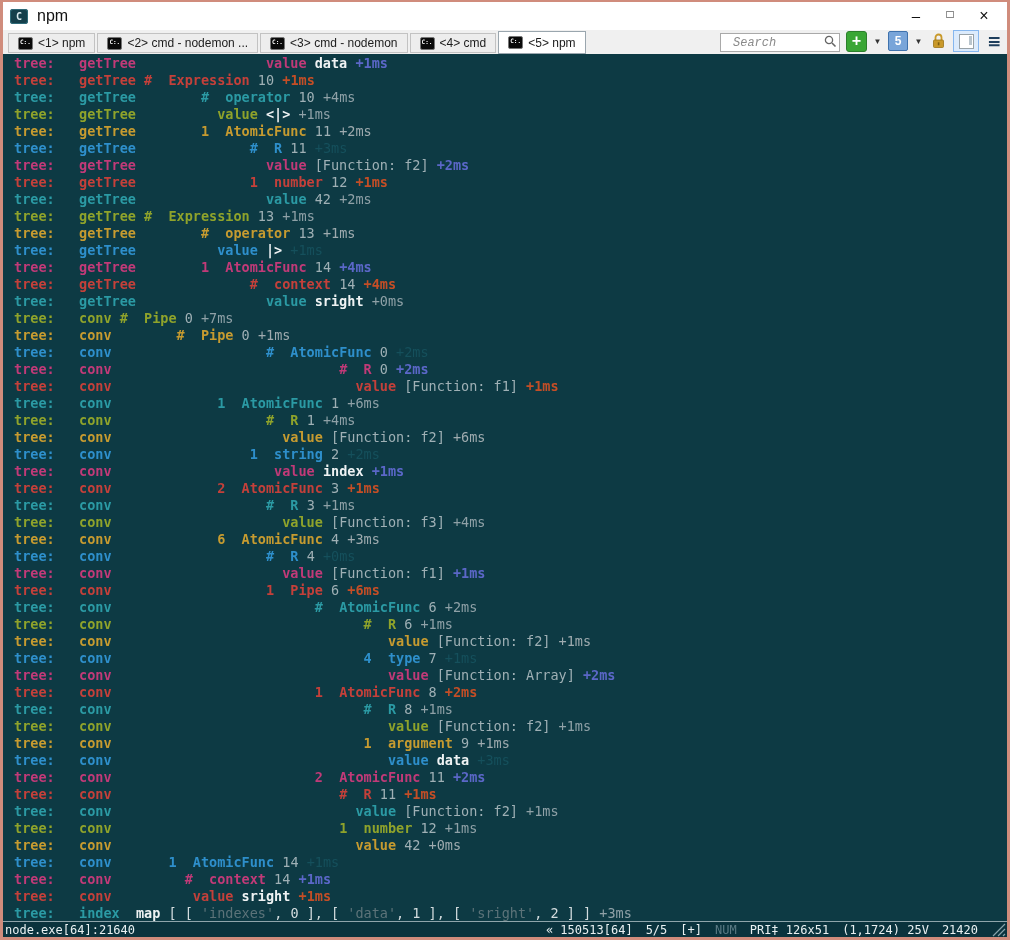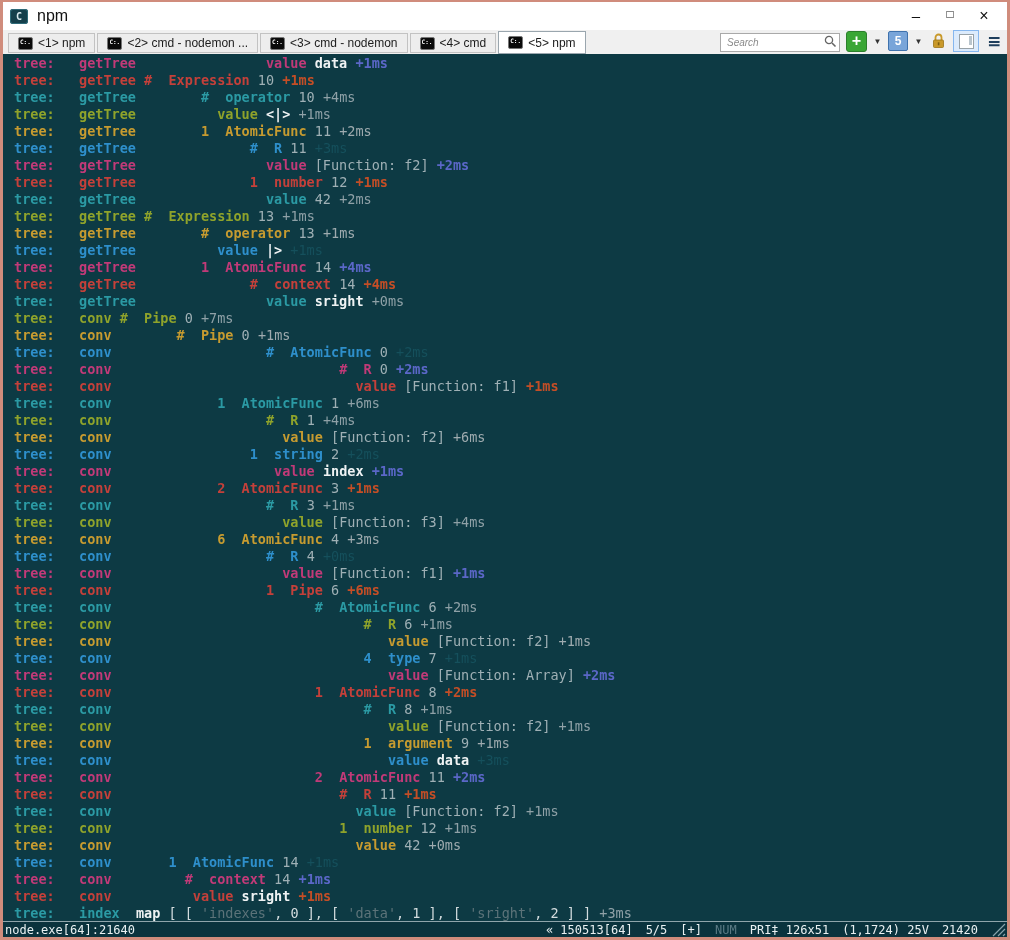--- a/index.html
+++ b/index.html
@@ -19,21 +19,21 @@
   .tabbar{flex:0 0 24px;background:var(--tabbar);display:flex;align-items:flex-end;}
   .tabstrip{display:flex;align-items:flex-end;margin-left:5px;gap:2px;}
   .tab{display:flex;align-items:center;gap:5px;height:18px;padding:0 9px;background:#ededed;
        border:1px solid #c2c2c2;font-size:12px;color:#1c1c1c;white-space:nowrap;margin-bottom:1px;}
   .tab.active{background:var(--tab-active);border-color:#9aa6ae;height:21px;margin-bottom:0;}
   .con-icon{width:15px;height:13px;background:#0a0a0a;border:1px solid #777;border-radius:2px;
             color:#fff;font:bold 6px/6px "DejaVu Sans Mono",monospace;box-sizing:border-box;padding:1px 0 0 1px;}
   .tab-right{margin-left:auto;display:flex;align-items:center;gap:6px;margin-right:4px;margin-bottom:2px;}
   .searchbox{position:relative;width:120px;height:19px;}
   .searchbox input{width:100%;height:100%;box-sizing:border-box;border:1px solid #a9a9a9;background:#fff;
-            padding:0 20px 0 6px;font-family:Liberation Sans, sans-serif;font-size:10px;}
+            padding:0 20px 0 12px;font-family:Liberation Mono, monospace;font-size:12px;}
   .searchbox input::placeholder{font-style:italic;color:#8a8a8a;}
   .search-glyph{position:absolute;right:3px;top:2px;}
   .tbtn{display:flex;align-items:center;justify-content:center;cursor:default;}
   .plus-btn{width:19px;height:19px;background:var(--green-btn);border:1px solid #2c7f2c;border-radius:3px;
             color:#fff;font:bold 15px/15px "DejaVu Sans Mono",monospace;}
   .caret{font-size:8px;color:#333;width:9px;}
   .five-btn{width:18px;height:18px;background:#79a5d9;border:1px solid #3f72ad;border-radius:2px;
             color:#fff;font:bold 12px/12px "Liberation Sans",sans-serif;}
   .lock-btn{width:18px;height:19px;background:transparent;}
   .winpanel-btn{width:24px;height:20px;background:#dcebfc;border:1px solid #86b7ef;position:relative;}

